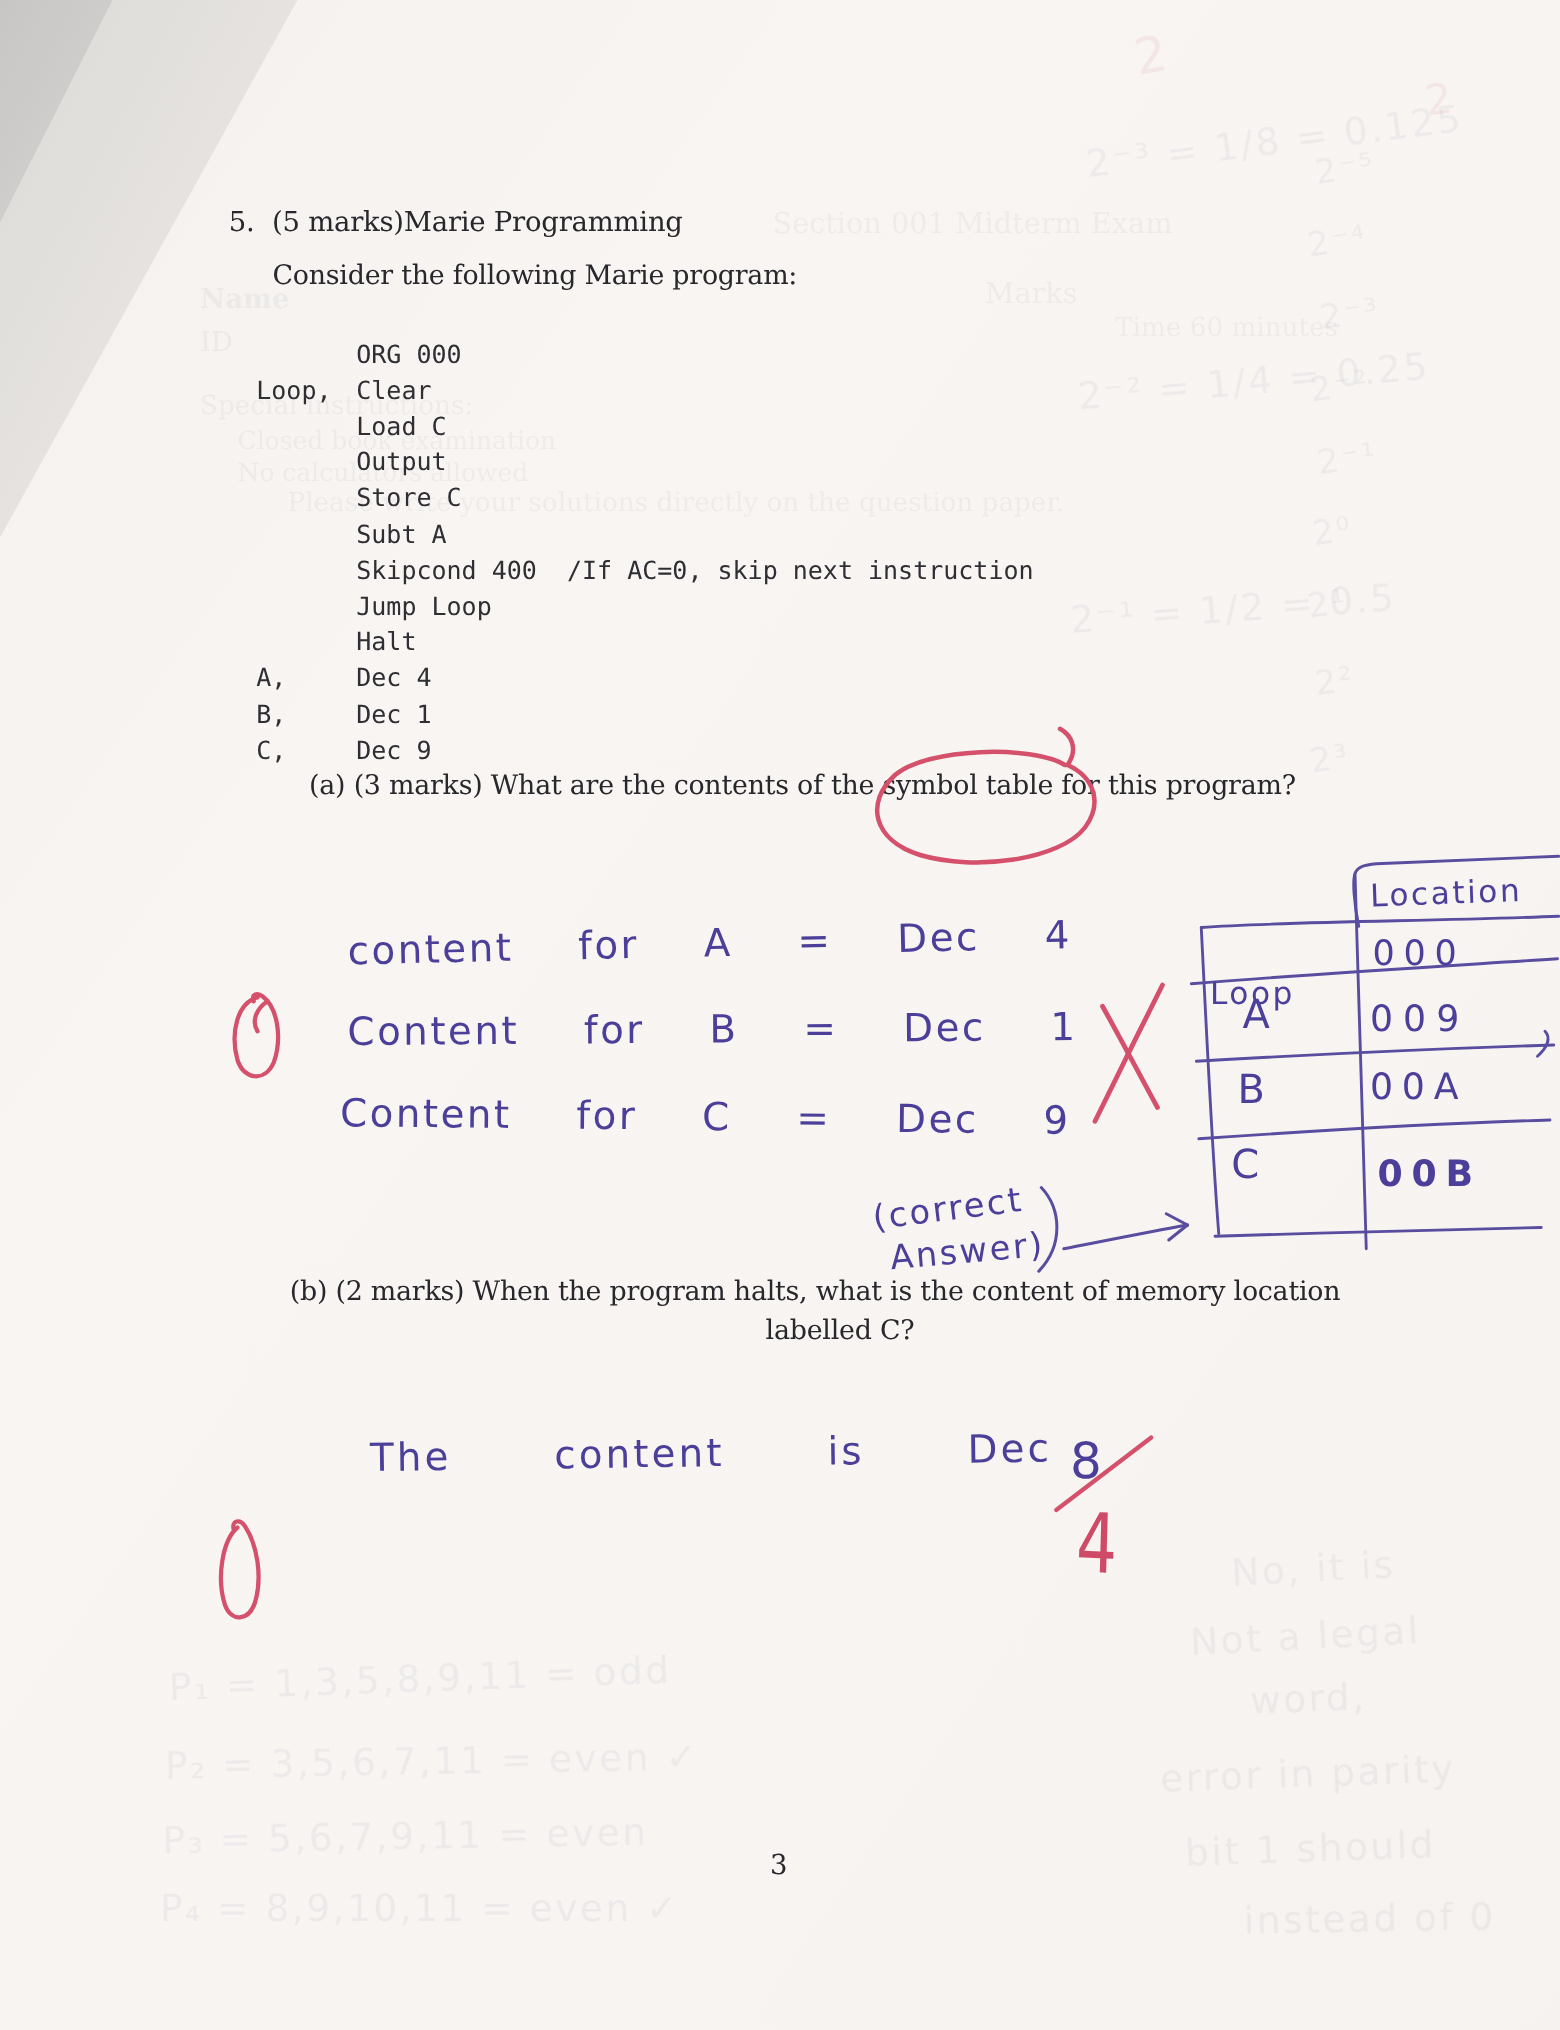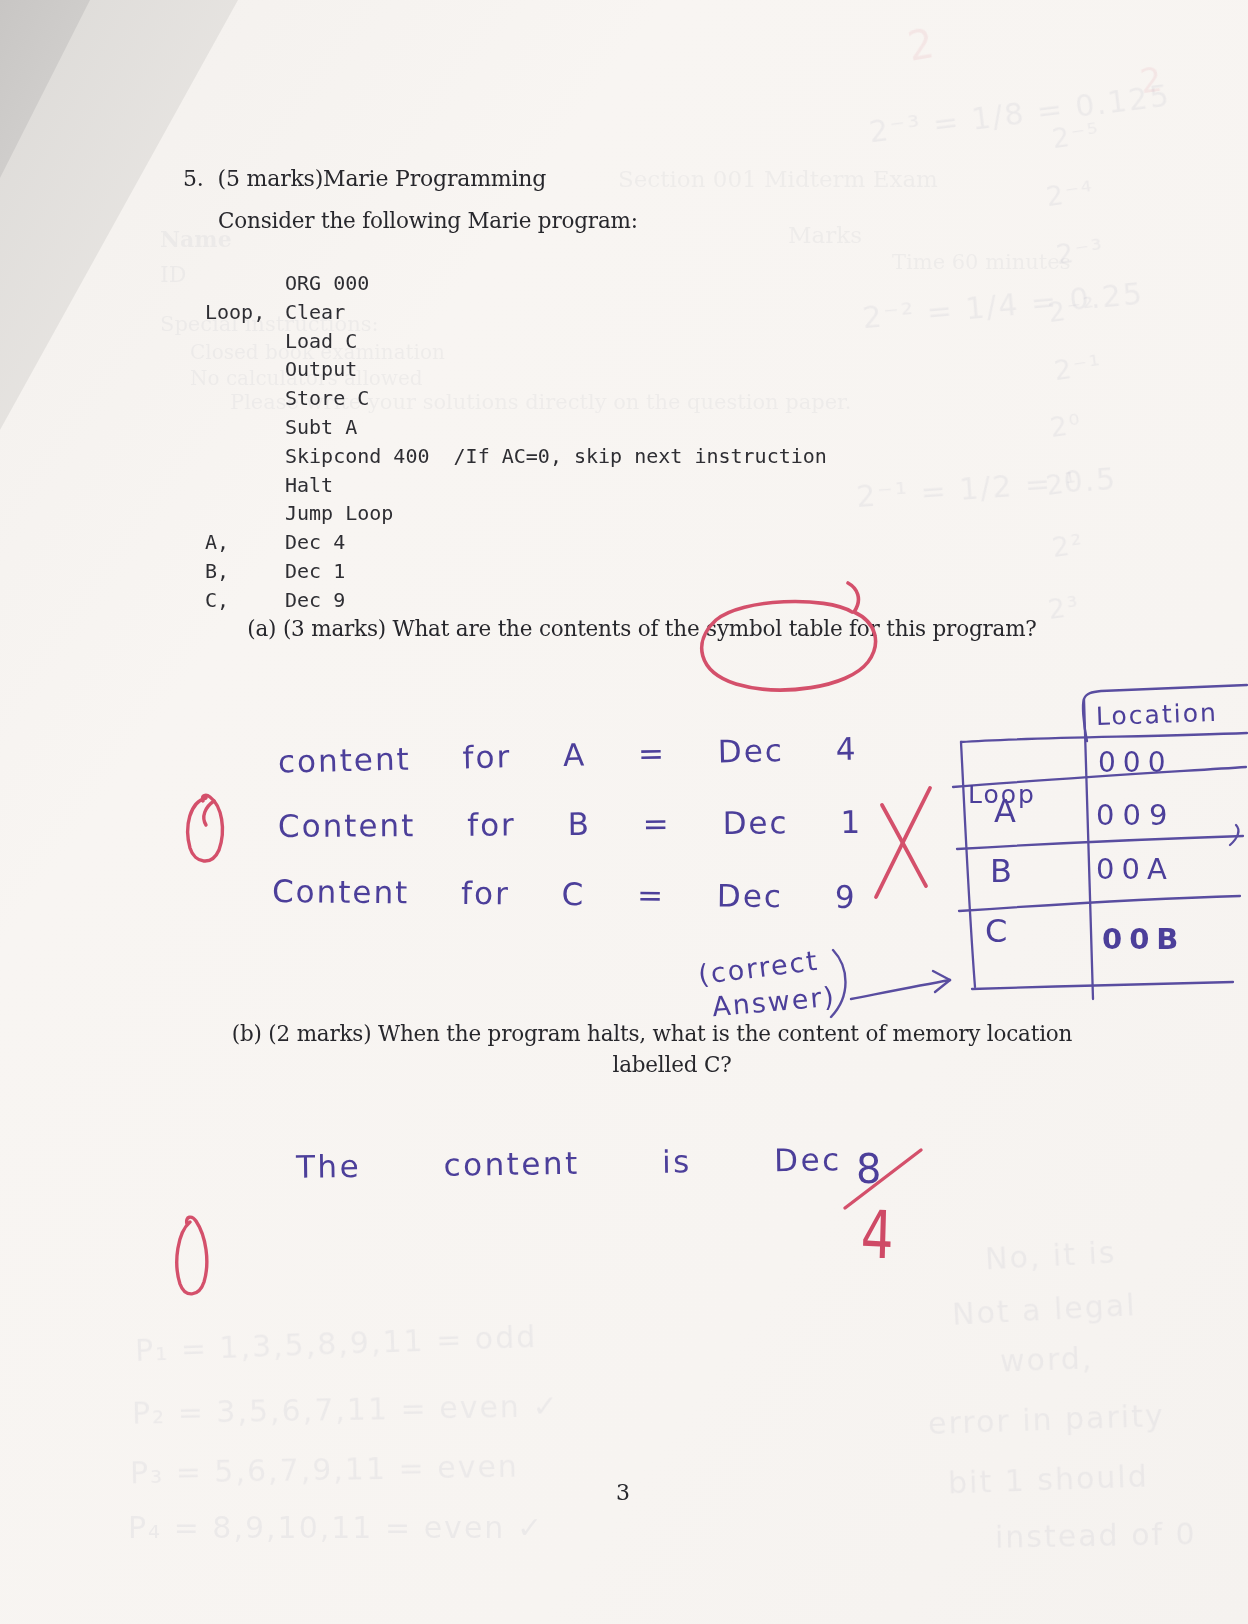--- a/index.html
+++ b/index.html
@@ -108,25 +108,25 @@
     <div class="code-line">
         <span class="code-label"></span>
         <span class="code-text">Subt A</span>
       </div>
     <div class="code-line">
         <span class="code-label"></span>
         <span class="code-text">Skipcond 400  /If AC=0, skip next instruction</span>
       </div>
     <div class="code-line">
         <span class="code-label"></span>
+        <span class="code-text">Jump Loop</span>
+      </div>
+    <div class="code-line">
+        <span class="code-label"></span>
         <span class="code-text">Halt</span>
-      </div>
-    <div class="code-line">
-        <span class="code-label"></span>
-        <span class="code-text">Jump Loop</span>
       </div>
     <div class="code-line">
         <span class="code-label">A,</span>
         <span class="code-text">Dec 4</span>
       </div>
     <div class="code-line">
         <span class="code-label">B,</span>
         <span class="code-text">Dec 1</span>
       </div>
     <div class="code-line">

